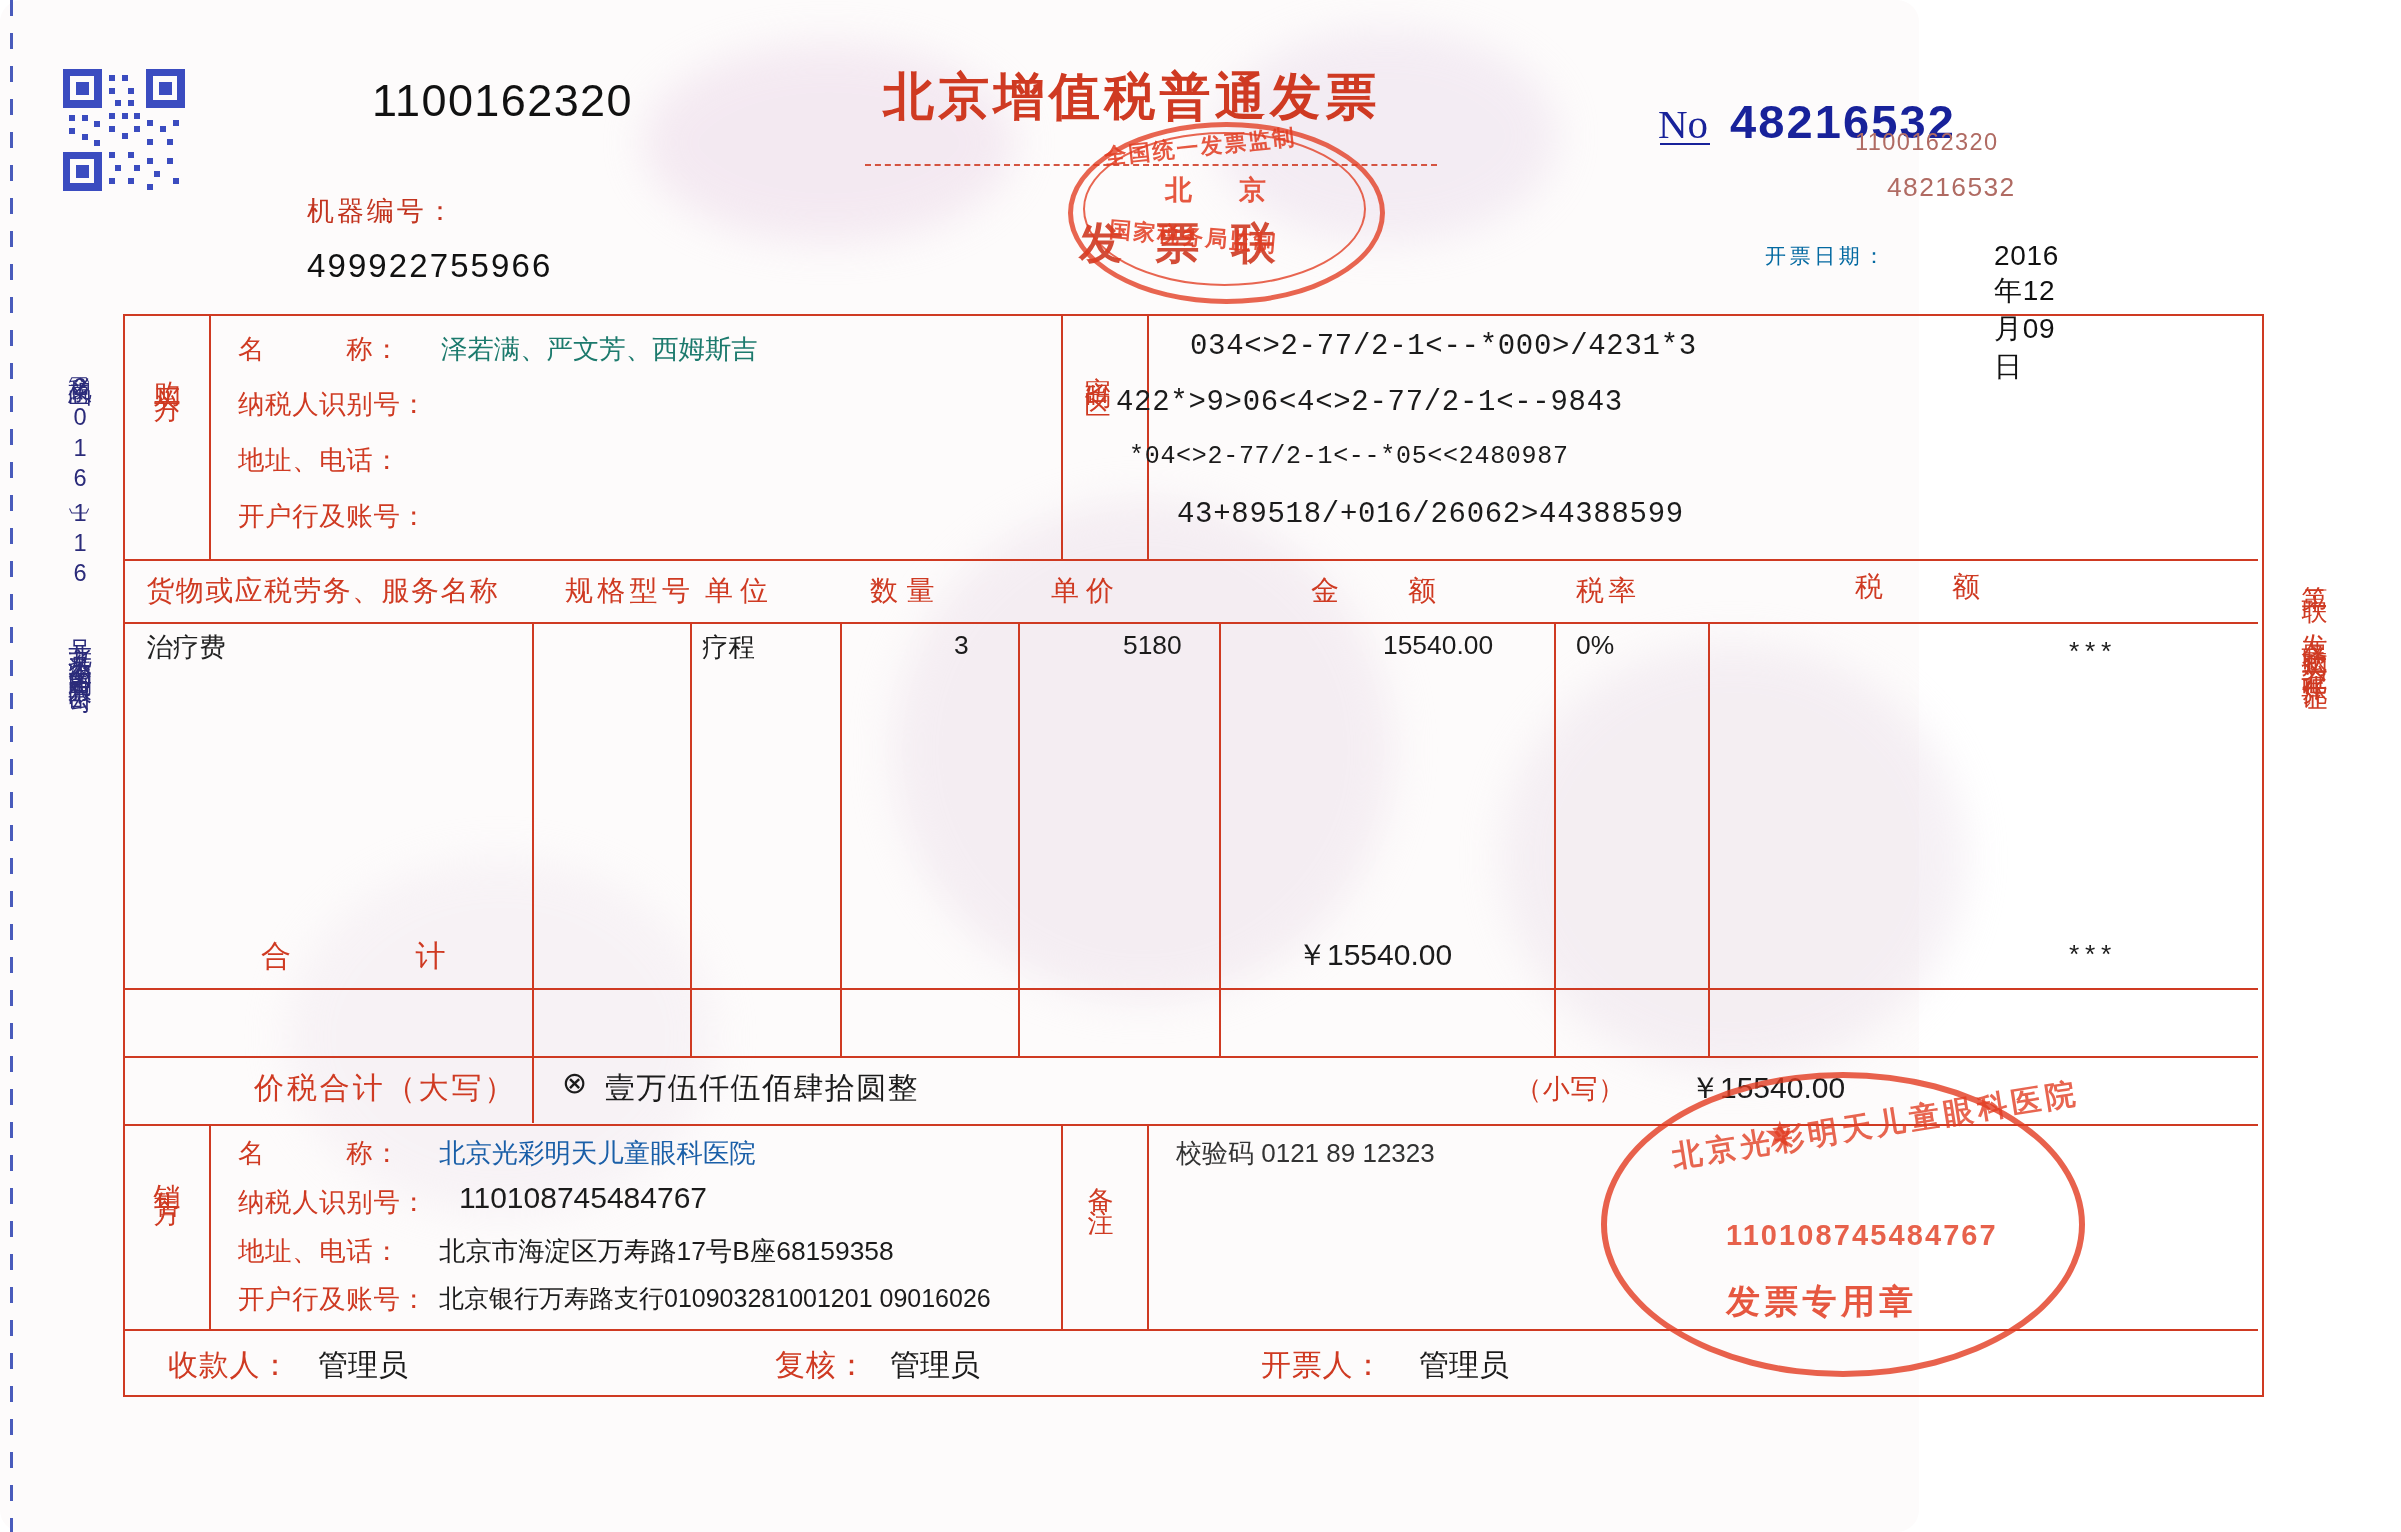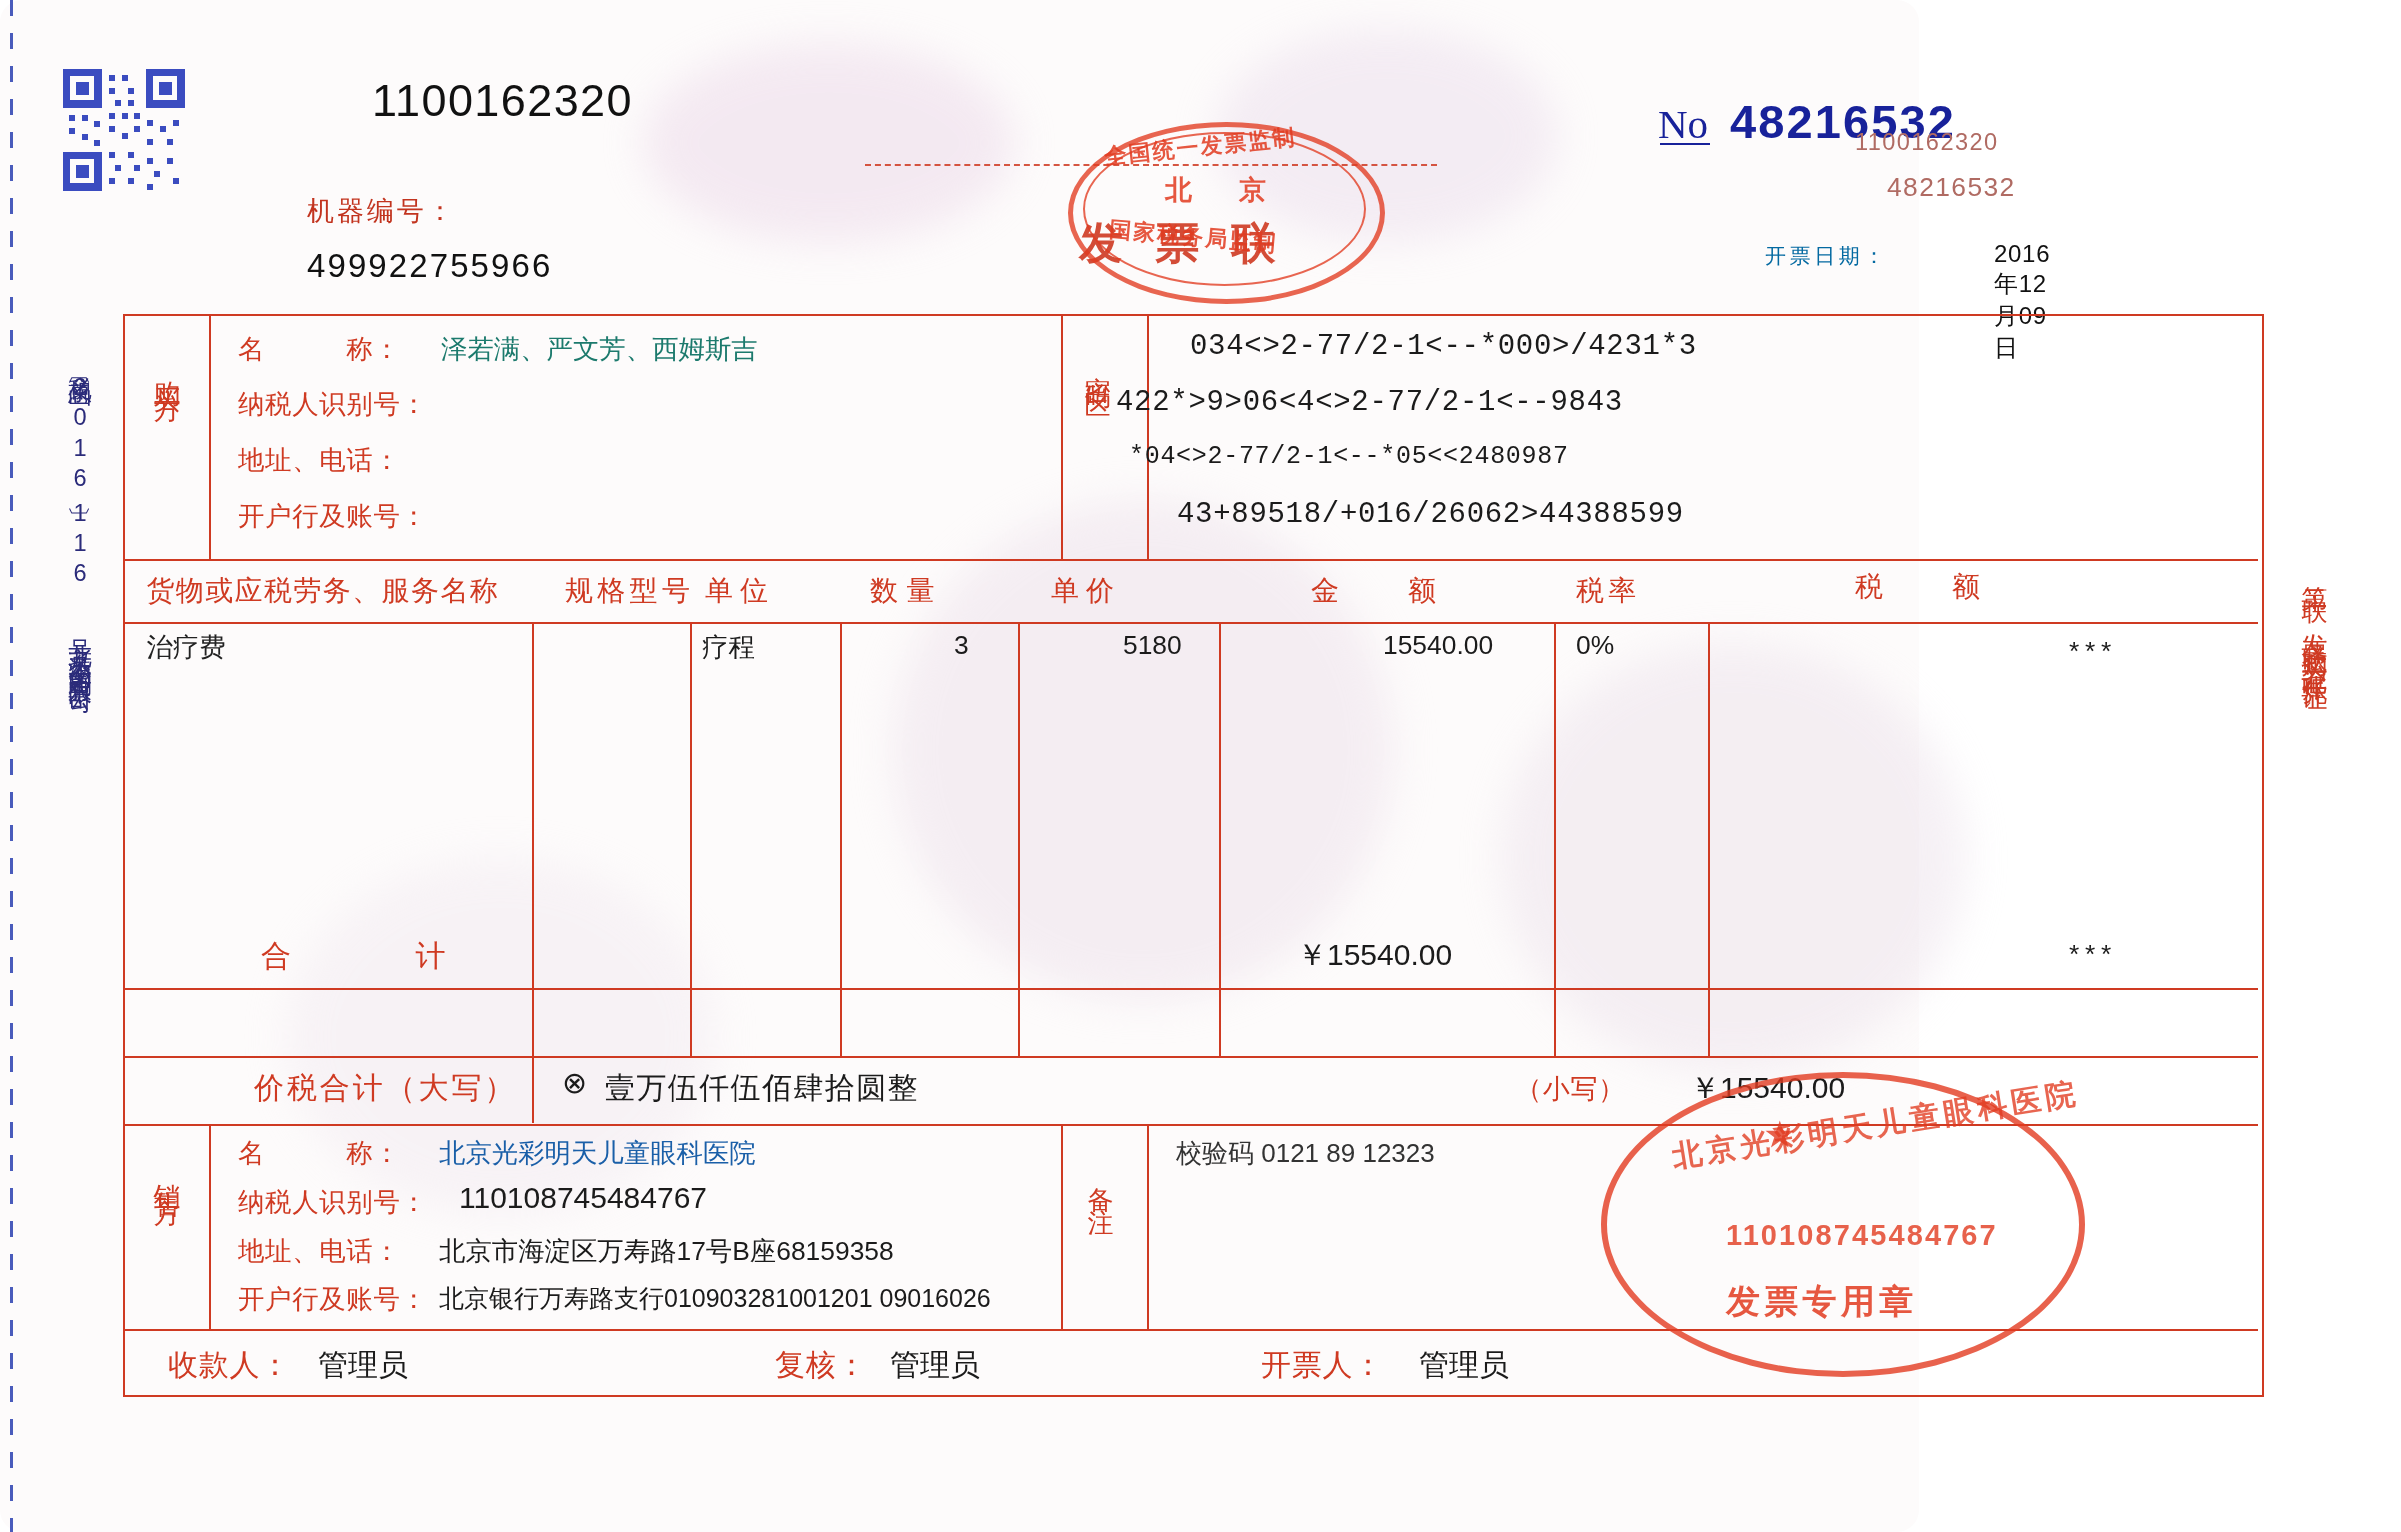--- a/index.html
+++ b/index.html
@@ -150,21 +150,21 @@
     left: 1765px;
     top: 242px;
     font-size: 21px;
     color: #0369a1;
     letter-spacing: 3.6px;
   }
   .date-value {
     position: absolute;
     left: 1994px;
     top: 240px;
-    font-size: 24px;
+    font-size: 28px;
     color: #111;
     letter-spacing: 0.7px;
   }
 
   
   .frame {
     position: absolute;
     left: 123px;
     top: 314px;
     width: 2137px;
@@ -291,20 +291,21 @@
     <i style="left:104px;top:89px;width:6.4px;height:6.4px;"></i>
     <i style="left:91px;top:102px;width:6.4px;height:6.4px;"></i>
     <i style="left:110px;top:109px;width:6.4px;height:6.4px;"></i>
     <i style="left:84px;top:115px;width:6.4px;height:6.4px;"></i>
   </div>
 
   <div class="machine-num">1100162320</div>
   <div class="lbl-machine">机器编号：</div>
   <div class="machine-code">499922755966</div>
 
+  <div class="title-main">北京增值税普通发票</div>
   <div class="title-dash"></div>
   <div class="title-sub">发 票 联</div>
 
   <div class="stamp-oval" style="left:1068px;top:122px;width:307px;height:172px;"></div>
   <div class="stamp-oval" style="left:1083px;top:132px;width:279px;height:150px;border-width:2.1px;"></div>
   <div class="stamp-text" style="left:1104px;top:132px;font-size:22px;letter-spacing:2.1px;transform:rotate(-6deg);">全国统一发票监制</div>
   <div class="stamp-text" style="left:1165px;top:172px;font-size:27px;letter-spacing:10px;">北　京</div>
   <div class="stamp-text" style="left:1109px;top:222px;font-size:22px;letter-spacing:2.1px;transform:rotate(5deg);">国家税务局监制</div>
 
   <div class="no-label">No</div>

